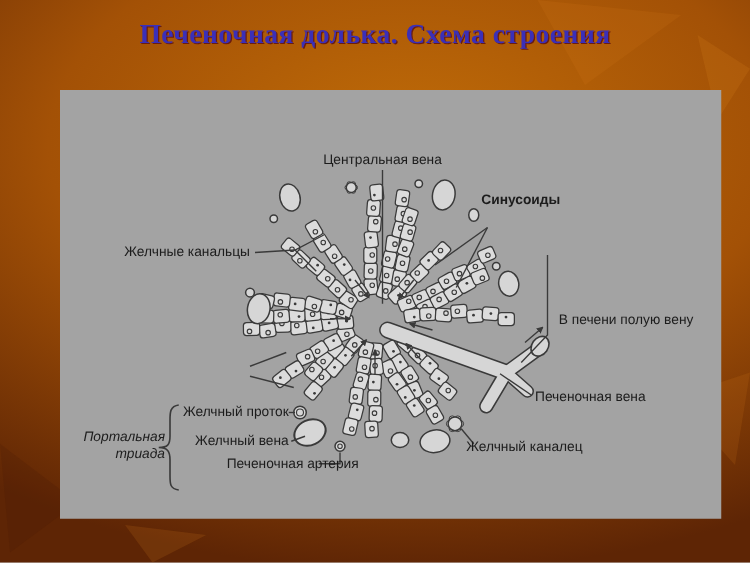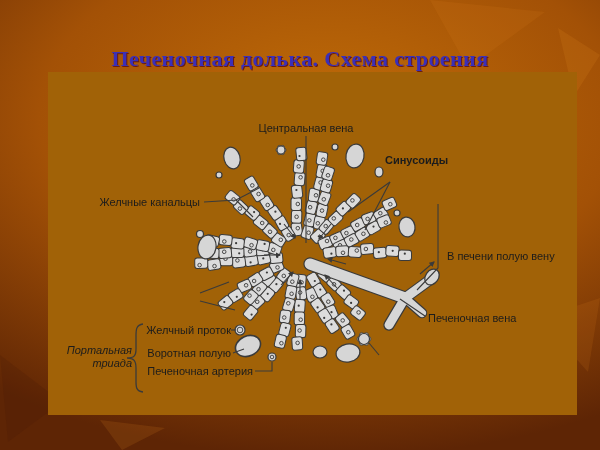--- a/index.html
+++ b/index.html
@@ -36,23 +36,23 @@
 <div class="slide">
 
   <svg id="bg-decor" viewBox="0 0 600 450">
     <path d="M430,0 L545,12 L468,68 Z" opacity="0.14" fill="#d9831c"></path>
     <path d="M558,28 L600,55 L574,96 Z" opacity="0.20" fill="#d9831c"></path>
     <path d="M540,318 L600,298 L588,372 Z" opacity="0.14" fill="#d9831c"></path>
     <path d="M100,420 L165,428 L122,450 Z" opacity="0.16" fill="#d9831c"></path>
     <path d="M0,355 L62,402 L8,442 Z" opacity="0.18" fill="#401505"></path>
   </svg>
 
-  <div class="title" style="color: rgb(59, 47, 184); text-shadow: rgb(107, 29, 14) 1px 1px 0px; margin-top: 32px;">Печеночная долька. Схема строения</div>
-
-  <div class="panel" style="background: #a16207;">
+  <div class="title" style="color: rgb(59, 47, 184); text-shadow: rgb(107, 29, 14) 1px 1px 0px;">Печеночная долька. Схема строения</div>
+
+  <div class="panel" style="background: #a3a3a3;">
     <svg id="lobule-svg" viewBox="0 0 529 343">
         <defs>
           <marker id="arr" viewBox="0 0 10 10" refX="8" refY="5" markerWidth="5" markerHeight="5" orient="auto">
             <path d="M0,0 L10,5 L0,10 z" fill="#3a3a3a"></path>
           </marker>
         </defs>
         <g>
           <rect x="242.33198927589862" y="151.99372735066186" width="13" height="10.4" rx="2.5" transform="rotate(-96.7 248.8 157.2)" fill="#dcdcdc" stroke="#3a3a3a" stroke-width="1"></rect>
           <circle cx="249.8" cy="156.2" r="1.8" fill="none" stroke="#3a3a3a" stroke-width="0.9"></circle>
           <rect x="242.09631044044022" y="139.45075101932056" width="13" height="10.4" rx="2.5" transform="rotate(-88.4 248.6 144.7)" fill="#dcdcdc" stroke="#3a3a3a" stroke-width="1"></rect>
@@ -414,20 +414,21 @@
 
     <div class="lbl ra" style="left: 0px; top: 124px; width: 152px; color: rgb(28, 28, 28);">Желчные канальцы</div>
 
     <div class="lbl" style="left: 399px; top: 178px; color: rgb(28, 28, 28);">В печени полую вену</div>
 
 
     <div class="lbl" style="left: 380px; top: 240px; color: rgb(28, 28, 28);">Печеночная вена</div>
 
     <div class="lbl ra" style="left: 0px; top: 252px; width: 183px; color: rgb(28, 28, 28);">Желчный проток</div>
 
-    <div class="lbl ra" style="left: 0px; top: 275px; width: 183px; color: rgb(28, 28, 28);">Воротная полую</div>
-
-    <div class="lbl ra" style="left: 0px; top: 293px; width: 205px; color: rgb(28, 28, 28); text-align: right;">Печеночная артерия</div>
+    <div class="lbl ra" style="left: 0px; top: 275px; width: 183px; color: rgb(28, 28, 28);">Желчный вена</div>
+
+    <div class="lbl ra" style="left: 0px; top: 293px; width: 239px; color: rgb(28, 28, 28); text-align: right;">Печеночная артерия</div>
 
     <div class="lbl wrap ctr" style="left: 8px; top: 272px; width: 76px; color: rgb(28, 28, 28);">Портальная триада</div>
 
+    <div class="lbl" style="left: 325px; top: 280px; color: rgb(28, 28, 28);">Желчный каналец</div>
   </div>
 </div>
 
 </body></html>

